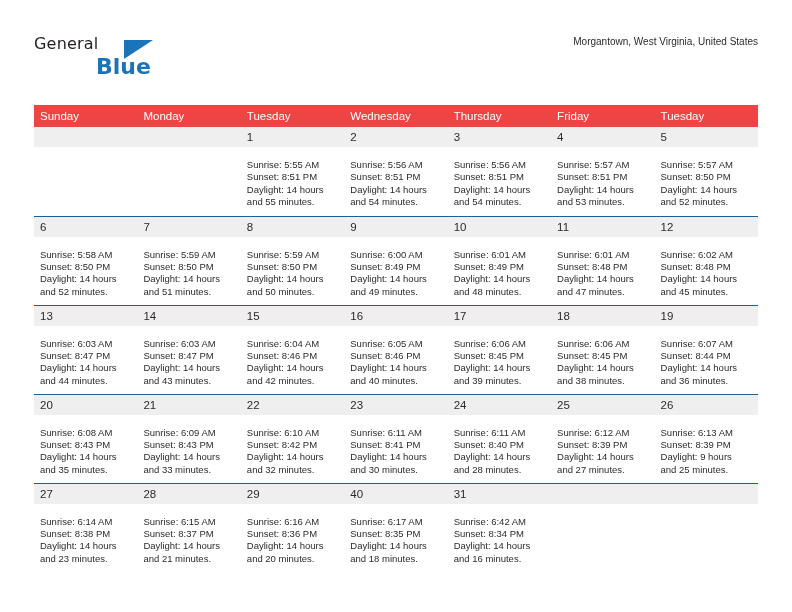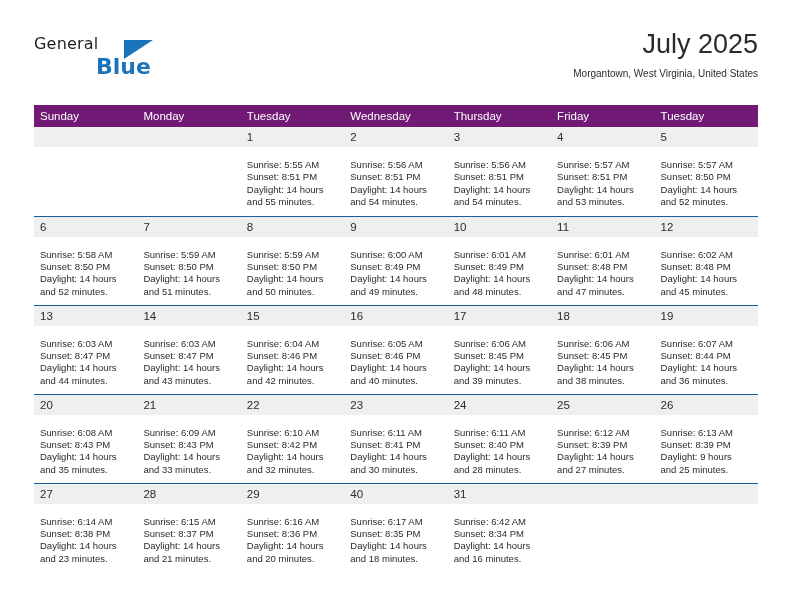--- a/index.html
+++ b/index.html
@@ -89,21 +89,21 @@
   
   .calendar {
     position: absolute;
     left: 34px;
     top: 105px;
     width: 724px;
     border-collapse: collapse;
     table-layout: fixed;
   }
   .calendar th {
-    background: #701a75;
+    background: #ef4444;
     color: #ffffff;
     font-size: 11.5px;
     font-weight: 400;
     text-align: left;
     padding: 5px 0 5px 6px;
     height: 19px;
     box-sizing: border-box;
   }
   .week-row > td {
     vertical-align: top;
@@ -147,21 +147,20 @@
 
   <div class="header">
 
     <div class="logo">
       <span class="logo-general">General</span>
       <span class="logo-tri"></span>
       <span class="logo-blue">Blue</span>
     </div>
 
     <div class="title-block">
-      <div class="cal-title">July 2025</div>
       <div class="cal-subtitle">Morgantown, West Virginia, United States</div>
     </div>
 
   </div>
 
   <table class="calendar">
     <thead>
       <tr>
         <th>Sunday</th>
         <th>Monday</th>

